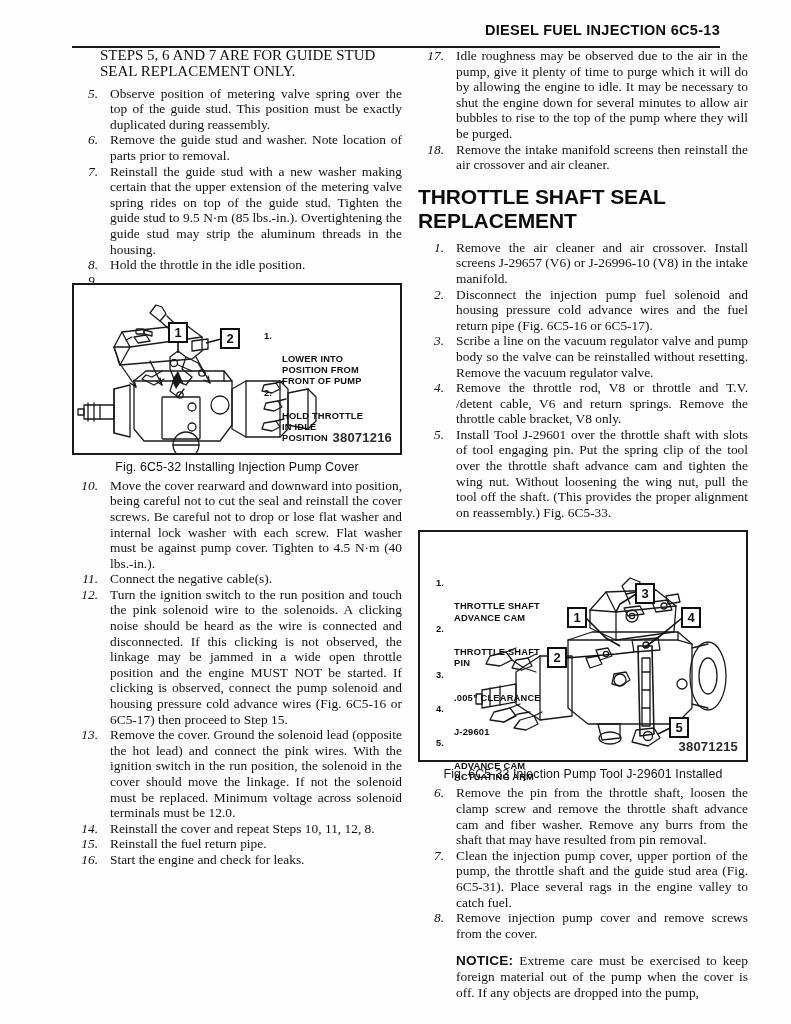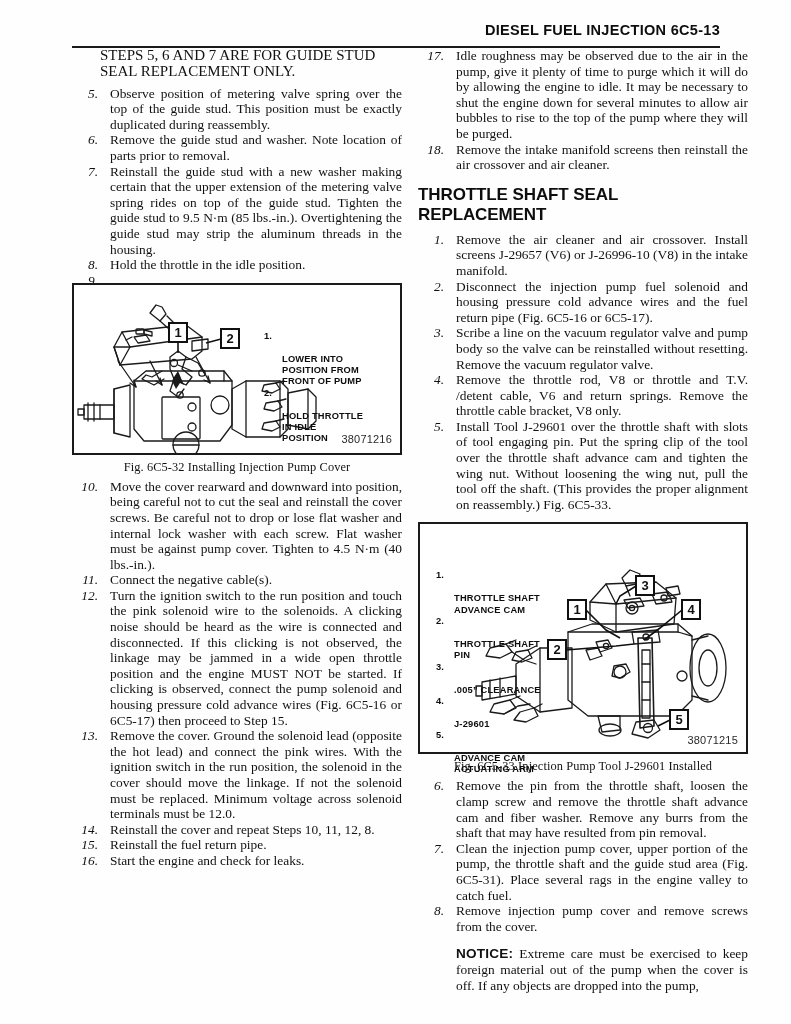--- a/index.html
+++ b/index.html
@@ -90,21 +90,21 @@
     text-align: right;
     font-size: 13.4px;
     line-height: 15.6px;
     font-style: italic;
   }
 
   
   .section-head {
     font-family: "Liberation Sans", "DejaVu Sans", sans-serif;
     font-weight: bold;
-    font-size: 17px;
+    font-size: 21px;
     letter-spacing: -0.1px;
     margin: 12px 0 7px 0;
     color: #0d0d0d;
   }
 
   
   .notice {
     font-size: 13.4px;
     line-height: 15.6px;
     text-align: justify;
@@ -124,33 +124,33 @@
   .figure-box {
     position: relative;
     border: 2px solid #1a1a1a;
     background: #ffffff;
     box-sizing: border-box;
   }
   .fig1 .figure-box { width: 330px; height: 172px; }
   .fig2 .figure-box { width: 330px; height: 232px; }
 
   .figure-caption {
-    font-family: Liberation Serif, serif;
+    font-family: Liberation Sans, sans-serif;
     font-size: 12.4px;
     text-align: center;
     margin-top: 5px;
     color: #121212;
     letter-spacing: 0.1px;
   }
 
   .fig-partno {
     position: absolute;
     font-family: "Liberation Sans", "DejaVu Sans", sans-serif;
-    font-size: 11px;
-    font-weight: normal;
+    font-size: 13px;
+    font-weight: bold;
     letter-spacing: 0.2px;
     color: #2a2a2a;
   }
   .fig1 .fig-partno { right: 8px; bottom: 8px; }
   .fig2 .fig-partno { right: 8px; bottom: 6px; }
 
   
   .callout-list {
     position: absolute;
     font-family: "Liberation Sans", "DejaVu Sans", sans-serif;

